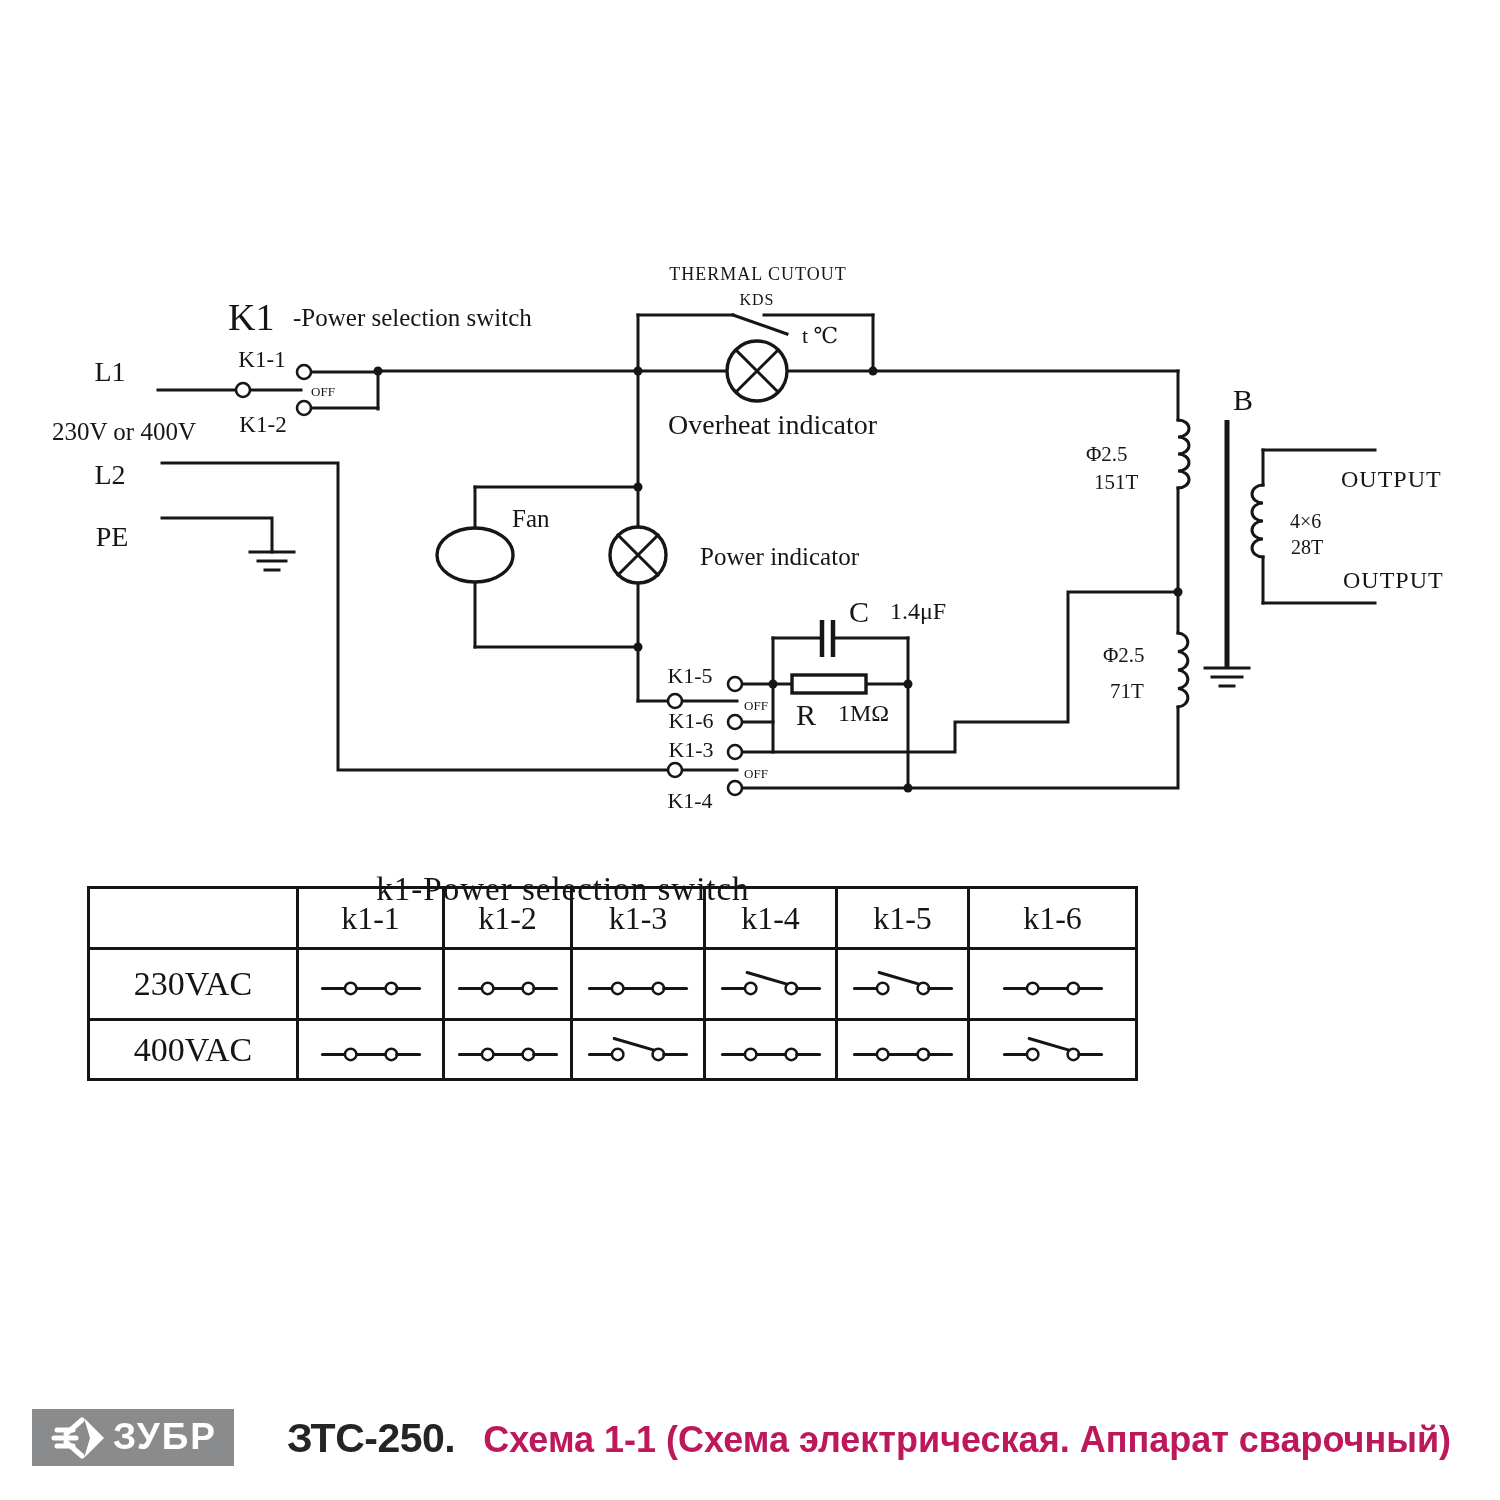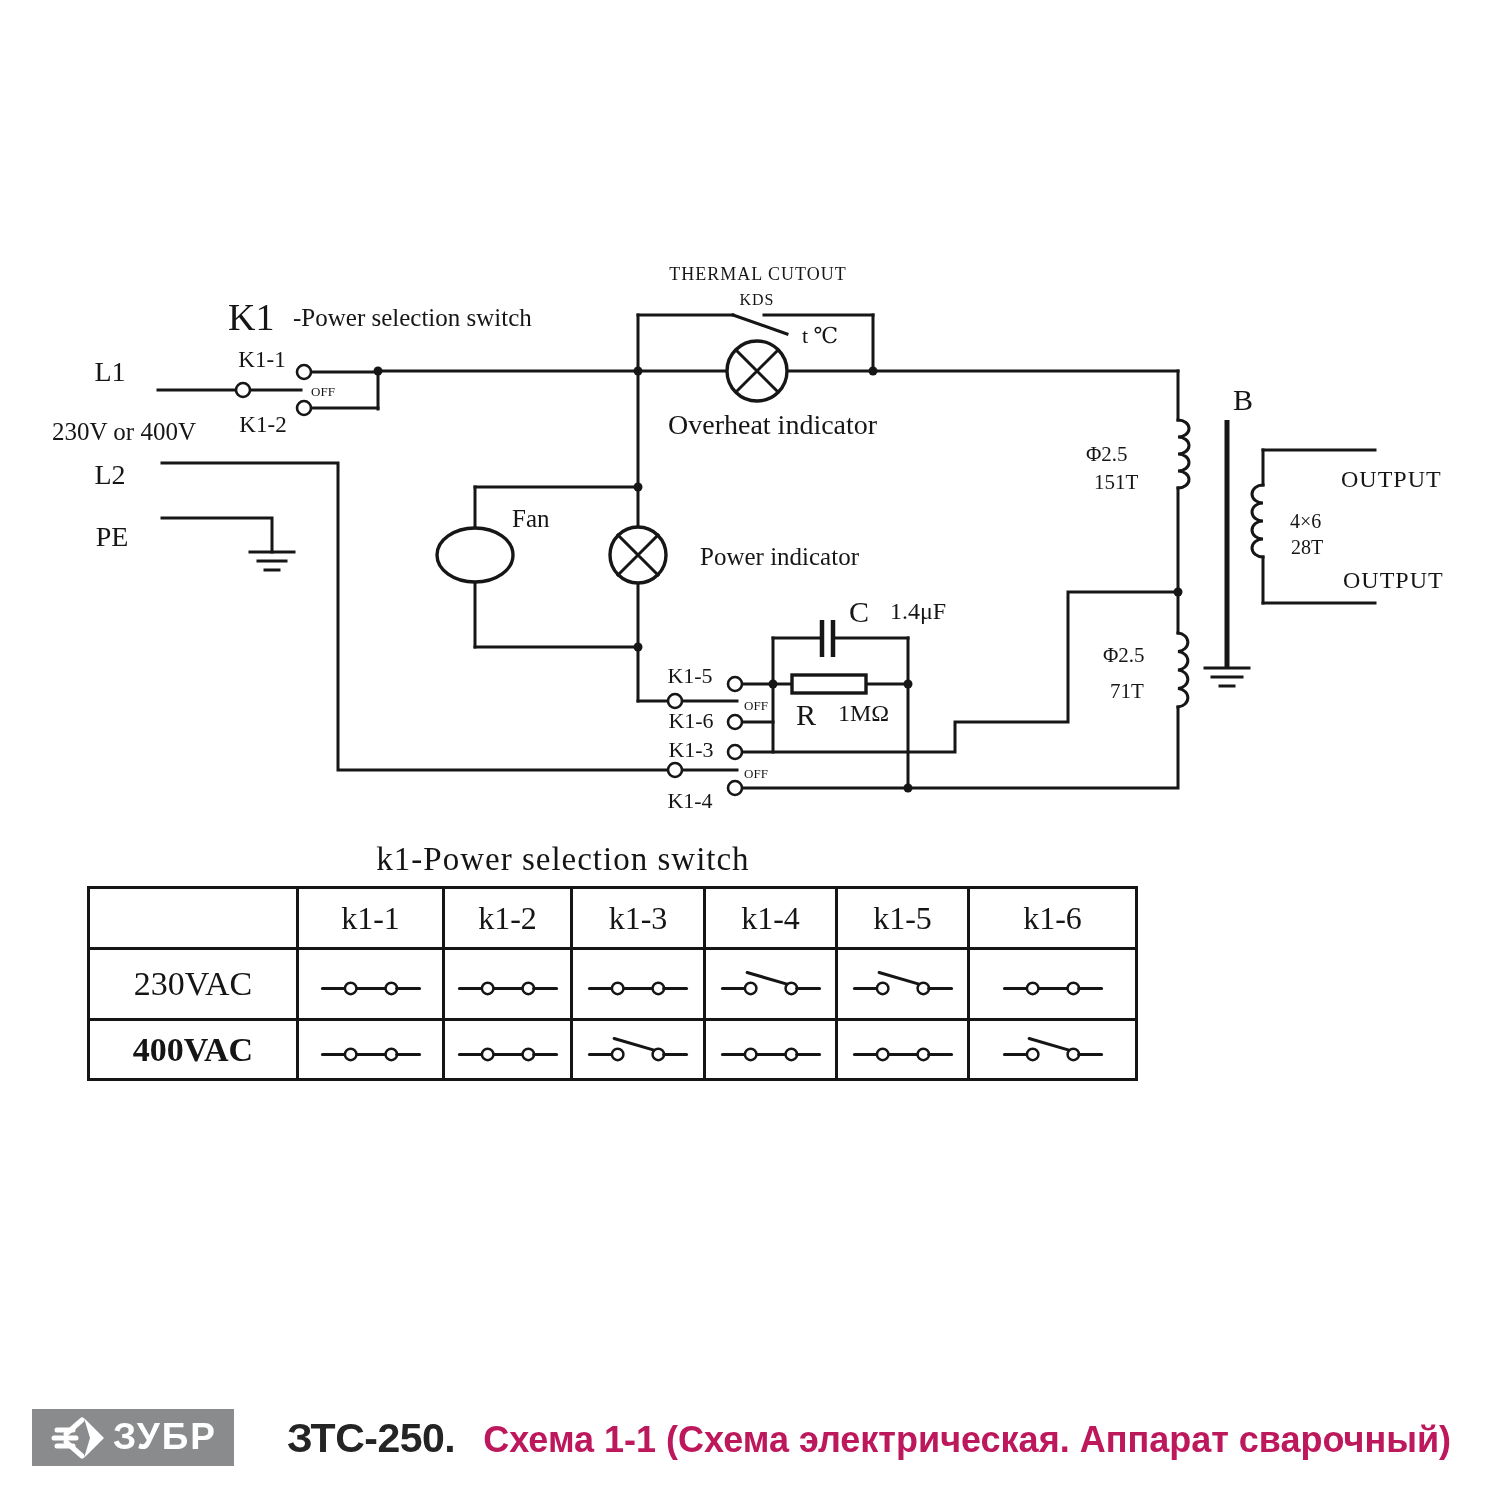--- a/index.html
+++ b/index.html
@@ -26,35 +26,35 @@
   .t-caps{font-size:18px;letter-spacing:1px;}
   .t-kds{font-size:16px;letter-spacing:1px;}
   .t-off{font-size:13px;}
   .t-comp{font-size:30px;}
   .t-val{font-size:24px;}
   .t-out{font-size:24px;letter-spacing:1px;}
   .t-wind{font-size:21px;}
   .t-secw{font-size:20px;}
   
   .tbl-title{
-    position:absolute;left:293px;top:841px;width:540px;text-align:center;
+    position:absolute;left:293px;top:871px;width:540px;text-align:center;
     font-size:33px;color:#151515;letter-spacing:1px;
   }
   table.ptable{
     position:absolute;left:87px;top:886px;border-collapse:collapse;
     table-layout:fixed;
   }
   table.ptable td{
     border:3px solid #151515;text-align:center;vertical-align:middle;
     padding:0;color:#151515;
   }
   td.hdr{font-size:32px;height:58px;}
   td.rowlabel{font-size:34px;color:#5a5a5a;border-radius:19px;}
   .r1 td{height:68px;}
-  .r2 td{height:57px;font-weight:bold;}
+  .r2 td{height:57px;}
   .sw{width:106px;height:40px;display:inline-block;vertical-align:middle;}
   .sw line{stroke:#151515;stroke-width:3.4;stroke-linecap:round;}
   .sw circle{fill:#ffffff;stroke:#151515;stroke-width:2.8;}
   .sw .bar,.sw .diag{visibility:hidden;}
   .sw.closed .bar{visibility:visible;}
   .sw.open .diag{visibility:visible;}
   
   .footer{position:absolute;left:0;top:1405px;width:1375px;height:70px;
     font-family:"Liberation Sans","DejaVu Sans",sans-serif;}
   .logo{

